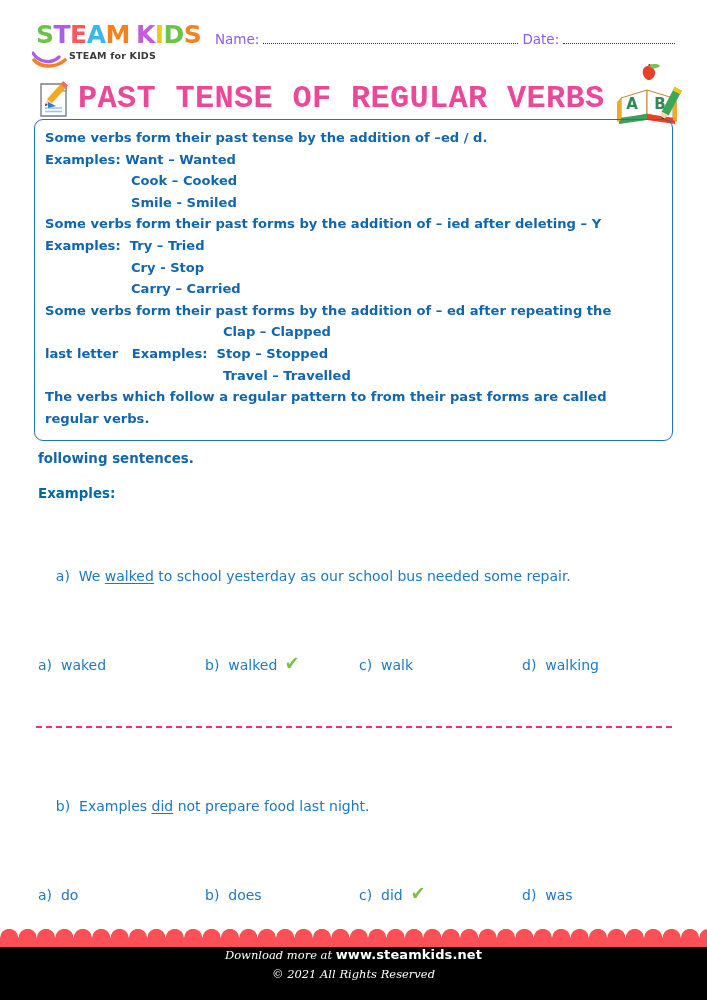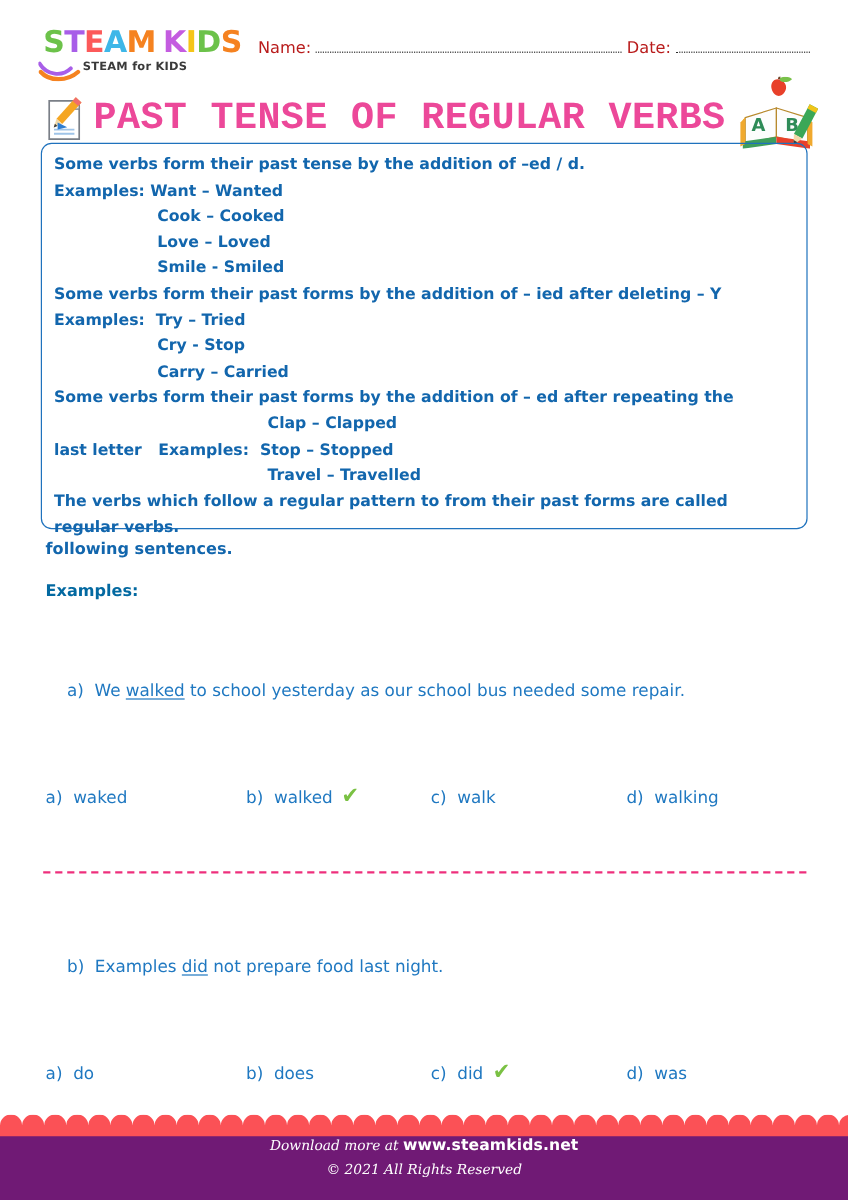--- a/index.html
+++ b/index.html
@@ -64,21 +64,21 @@
     top: 28px;
     width: 40px;
     height: 18px;
   }
 
   .namedate {
     flex: 1;
     padding-top: 9px;
     font-family: "DejaVu Sans", sans-serif;
     font-size: 13.5px;
-    color: #b91c1c;
+    color: #8b5cf6;
     display: flex;
     align-items: baseline;
   }
   .nd-label { white-space: nowrap; }
   .nd-line {
     display: inline-block;
     border-bottom: 1.5px dotted #2b2b2b;
     height: 12px;
     margin: 0 4px;
   }
@@ -220,21 +220,21 @@
     border-top: 2.4px dashed #ee2f7c;
   }
 
   
   .footer {
     position: absolute;
     left: 0;
     bottom: 0;
     width: 707px;
     height: 62px;
-    background: #701a75;
+    background: #000000;
   }
   .scallop {
     position: absolute;
     left: 0;
     top: -9px;
     width: 707px;
     height: 18px;
   }
   .footer-inner {
     position: absolute;
@@ -329,21 +329,20 @@
         <polygon points="48,50 56,50 52,58" fill="#f2d9a8"></polygon>
         <polygon points="50.2,54.6 53.8,54.6 52,58" fill="#3a3a3a"></polygon>
       </g>
     </svg>
   </div>
 
   <div class="rules-box" id="rules-box">
       <div class="rline">Some verbs form their past tense by the addition of –ed / d.</div>
       <div class="rline">Examples: Want – Wanted</div>
       <div class="rline i1">Cook – Cooked</div>
-      <div class="rline i1">Love – Loved</div>
       <div class="rline i1">Smile - Smiled</div>
       <div class="rline">Some verbs form their past forms by the addition of – ied after deleting – Y</div>
       <div class="rline">Examples:  Try – Tried</div>
       <div class="rline i1">Cry - Stop</div>
       <div class="rline i1">Carry – Carried</div>
       <div class="rline">Some verbs form their past forms by the addition of – ed after repeating the</div>
       <div class="rline i2">Clap – Clapped</div>
       <div class="rline">last letter   Examples:  Stop – Stopped</div>
       <div class="rline i2">Travel – Travelled</div>
       <div class="rline">The verbs which follow a regular pattern to from their past forms are called</div>

